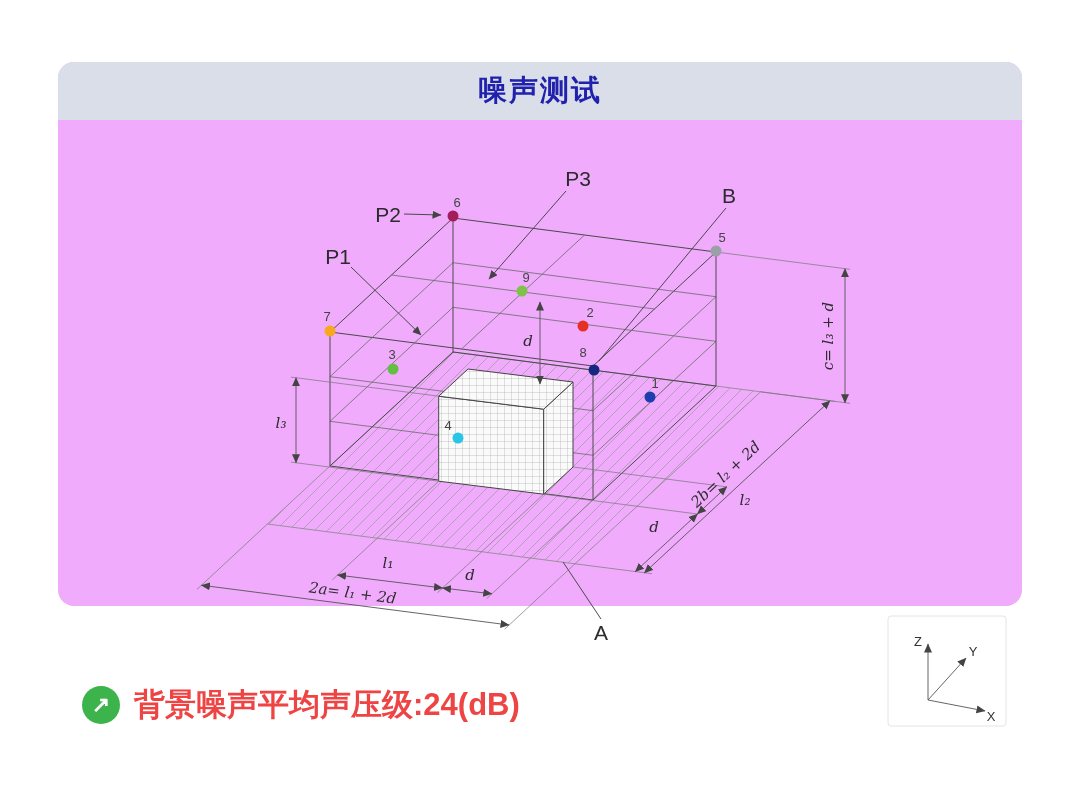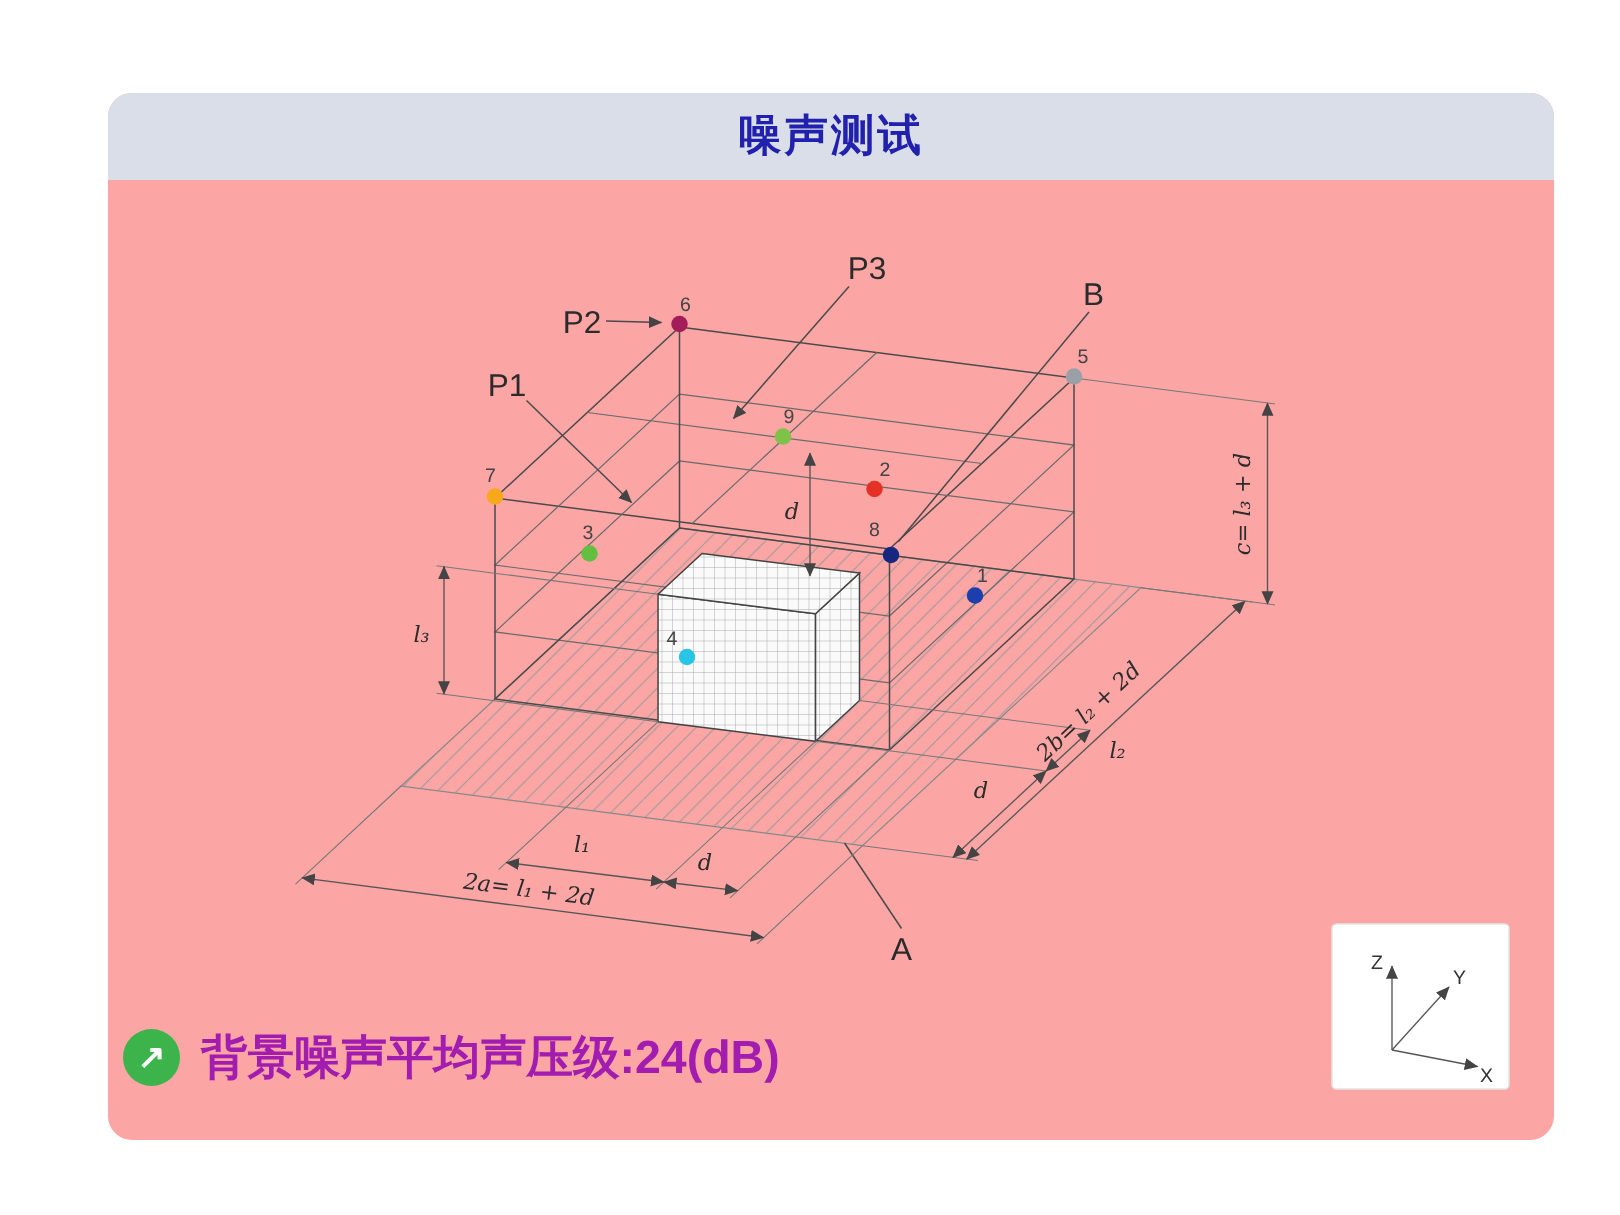--- a/index.html
+++ b/index.html
@@ -1,27 +1,27 @@
 <!DOCTYPE html>
 <html><head>
 <meta charset="utf-8">
 <style>
   html,body{margin:0;padding:0;background:#ffffff;width:1080px;height:810px;
     font-family:"Liberation Sans", sans-serif;}
   .page{position:relative;width:1080px;height:810px;background:#ffffff;overflow:hidden;}
-  .card{position:absolute;left:72px;top:62px;width:964px;height:698px;
-    background:#fca5a5;border-radius:16px;overflow:hidden;}
+  .card{position:absolute;left:58px;top:62px;width:964px;height:544px;
+    background:#f0abfc;border-radius:16px;overflow:hidden;}
   .card-header{position:absolute;left:0;top:0;width:100%;height:58px;
     background:#d9dee9;display:flex;align-items:center;justify-content:center;}
   .card-title{margin:0;font-size:29px;font-weight:bold;color:#2121ad;letter-spacing:2px;}
   .diagram{position:absolute;left:0;top:0;width:1080px;height:810px;pointer-events:none;}
   .footer{position:absolute;left:82px;top:684px;display:flex;align-items:center;}
   .bullet{width:38px;height:38px;border-radius:50%;background:#3cb44b;color:#ffffff;
     display:flex;align-items:center;justify-content:center;font-size:22px;font-weight:bold;}
-  .footer-text{margin-left:14px;font-size:31px;font-weight:bold;color:#a21caf;}
+  .footer-text{margin-left:14px;font-size:31px;font-weight:bold;color:#ef4444;}
   
   text{font-family:"Liberation Sans", sans-serif;fill:#333333;}
   .ptnum{font-size:13px;fill:#444444;}
   .plane-lab{font-size:21px;fill:#2b2b2b;}
   .dimlab{font-family:"DejaVu Serif", serif;font-style:italic;font-size:15px;fill:#2b2b2b;}
   .axlab{font-size:13px;fill:#333333;}
   .wire{stroke:#4a4a4a;stroke-width:1;fill:none;}
   .wire2{stroke:#6a6a6a;stroke-width:0.8;fill:none;}
   .ext{stroke:#777777;stroke-width:0.7;fill:none;}
   .dim{stroke:#555555;stroke-width:0.9;fill:none;}

